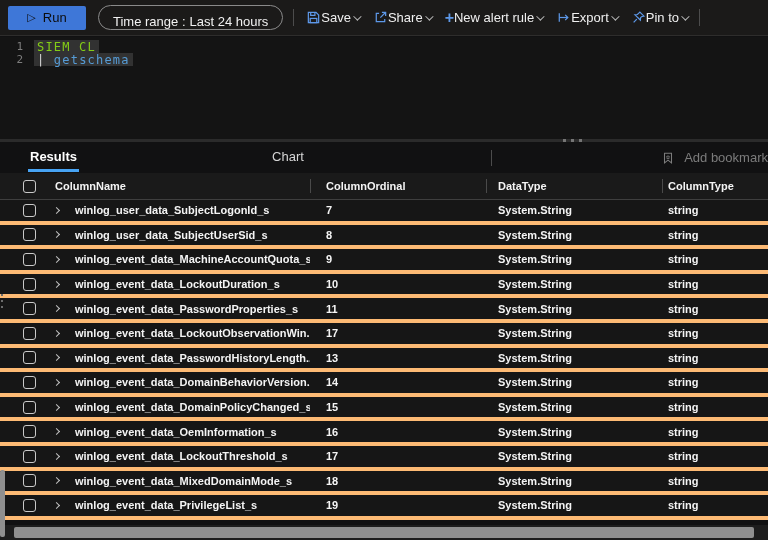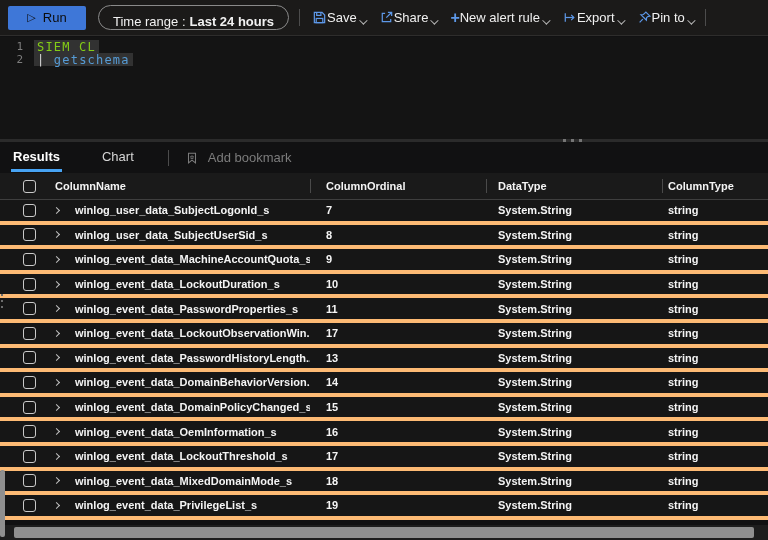--- a/index.html
+++ b/index.html
@@ -20,24 +20,24 @@
     background:#3e77d8; color:#0c0c0c; border:none; border-radius:2px;
     height:24px; min-width:78px; display:flex; align-items:center; justify-content:center;
     gap:7px; font-size:13px; font-family:"Liberation Sans", sans-serif; cursor:pointer;
   }
   .run-play { font-size:11px; color:#0c0c0c; }
   .time-pill {
     border:1px solid #8a8a8a; border-radius:14px; height:25px;
     display:flex; align-items:flex-end; padding:0 14px; gap:4px; font-size:13px;
     white-space:nowrap; cursor:pointer; margin-left:2px;
   }
-  .time-pill b { font-weight:bold; }
+  .time-pill b { font-weight:normal; }
   .tb-divider { width:1px; height:17px; background:#4c4c4c; }
   .tb-item {
-    display:flex; align-items:flex-end; font-size:13px; color:#f0f0f0;
+    display:flex; align-items:center; font-size:13px; color:#f0f0f0;
     cursor:pointer; white-space:nowrap; padding:0 2px;
   }
   .tb-icon { width:15px; height:15px; display:inline-flex; }
   .tb-icon svg { width:15px; height:15px; stroke:#5d98e8; fill:none; stroke-width:1.3; }
   .chev-down {
     width:6px; height:6px; border-right:1.4px solid #b9b9b9; border-bottom:1.4px solid #b9b9b9;
     transform:rotate(45deg) translateY(-2px); display:inline-block; margin-left:2px;
   }
   .plus-glyph { color:#5d98e8; font-size:16px; line-height:15px; font-weight:bold; }
 
@@ -56,21 +56,21 @@
 
   
   .splitter {
     position:absolute; top:139px; left:0; right:0; height:3px; background:#2b2b2b; cursor:row-resize;
   }
   .splitter .grip { position:absolute; left:563px; top:0px; display:flex; gap:5px; }
   .splitter .grip i { width:3px; height:3px; background:#757575; display:block; }
 
   
   .results { position:absolute; top:142px; left:0; right:0; bottom:0; background:#111112; }
-  .tabs-row { height:31px; display:flex; align-items:center; padding-left:11px; gap:0; }
+  .tabs-row { height:31px; display:flex; align-items:center; padding-left:28px; gap:12px;justify-content:space-between; }
   .tab { font-size:13px; padding:6px 2px 8px; cursor:pointer; position:relative; }
   .tab.active { font-weight:bold; color:#ffffff; }
   .tab.active::after {
     content:""; position:absolute; left:0; right:0; bottom:0; height:3px; background:#47a3f3;
   }
   .tab.inactive { color:#d6d6d6; margin-left:38px; }
   .tabs-divider { width:1px; height:16px; background:#4c4c4c; margin:0 0 0 32px; }
   .bookmark-btn { display:flex; align-items:center; gap:9px; margin-left:16px; color:#7c7c7c; font-size:13px; cursor:default; }
   .bookmark-btn svg { width:14px; height:14px; stroke:#7c7c7c; fill:none; stroke-width:1.2; }
 

